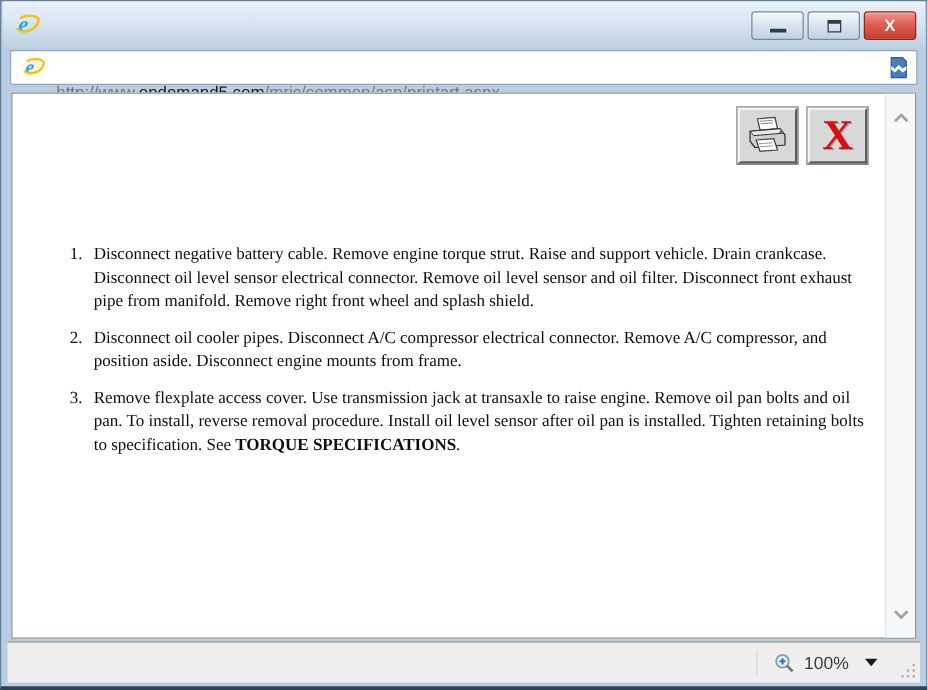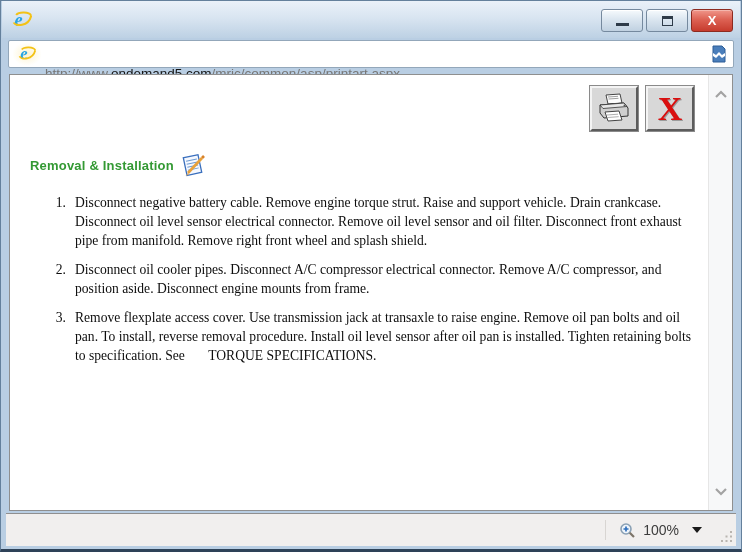--- a/index.html
+++ b/index.html
@@ -74,21 +74,21 @@
     display:flex; align-items:center; justify-content:center;
     cursor:pointer;
   }
   .x-glyph { font-family:"Liberation Serif", serif; font-weight:bold; font-size:34px; line-height:1; color:#d90f0f; text-shadow:1px 1px 0 #9c9c9c; }
   .heading-row { position:absolute; left:20px; top:78px; display:flex; align-items:center; gap:6px; }
   .heading { font-size:13px; font-weight:bold; color:#339933; letter-spacing:0.2px; }
   .steps { position:absolute; left:38px; top:118px; width:650px; font-family:"Liberation Serif", serif; font-size:13.6px; line-height:19px; color:#0d0d0d; }
   .step { display:flex; margin-bottom:10px; }
   .step .num { width:18px; text-align:right; margin-right:9px; flex:none; }
   .step .body { flex:1; }
-  .step .body b { font-weight:normal;margin-left:20px; }
+  .step .body b { font-weight:bold; }
   
   .statusbar {
     position:absolute; left:5px; right:5px; top:512px; height:33px;
     background:#f1efee; border-top:1px solid #8f8f8f;
   }
   .zoomctl {
     position:absolute; right:34px; top:0; height:100%;
     display:flex; align-items:center; gap:7px;
   }
   .zoomctl .sep { width:1px; height:20px; background:#d8d5d2; margin-right:6px; }
@@ -150,32 +150,20 @@
           <circle cx="28.5" cy="12.5" r="1" fill="#555"></circle>
           <path d="M9 19 l14 -1 l3 9 l-14 1 z" fill="#ffffff" stroke="#444" stroke-width="1"></path>
           <path d="M11 22 l11 -0.8 M11.7 24.5 l11 -0.8" stroke="#999" stroke-width="0.8"></path>
         </svg>
       </div>
       <div class="bevelbtn">
         <span class="x-glyph">X</span>
       </div>
     </div>
 
-    <div class="heading-row">
-      <span class="heading">Removal &amp; Installation</span>
-      <svg width="27" height="24" viewBox="0 0 27 24">
-        <g transform="rotate(-12 13 12)">
-          <rect x="5" y="3" width="15" height="18" fill="#f5f8ff" stroke="#3a6fbd" stroke-width="1.3"></rect>
-          <path d="M7 7 h11 M7 10 h11 M7 13 h11 M7 16 h11" stroke="#6d9ad0" stroke-width="1"></path>
-        </g>
-        <path d="M8 20 L22 5" stroke="#e8a13a" stroke-width="2.6"></path>
-        <path d="M8 20 l-2.5 3 l3.6 -1.6 z" fill="#caa06a"></path>
-        <path d="M22 5 l2 -2" stroke="#d8822a" stroke-width="2.6"></path>
-      </svg>
-    </div>
 
     <div class="steps">
       <div class="step">
         <span class="num">1.</span>
         <span class="body">Disconnect negative battery cable. Remove engine torque strut. Raise and support vehicle. Drain crankcase. Disconnect oil level sensor electrical connector. Remove oil level sensor and oil filter. Disconnect front exhaust pipe from manifold. Remove right front wheel and splash shield.</span>
       </div>
       <div class="step">
         <span class="num">2.</span>
         <span class="body">Disconnect oil cooler pipes. Disconnect A/C compressor electrical connector. Remove A/C compressor, and position aside. Disconnect engine mounts from frame.</span>
       </div>

